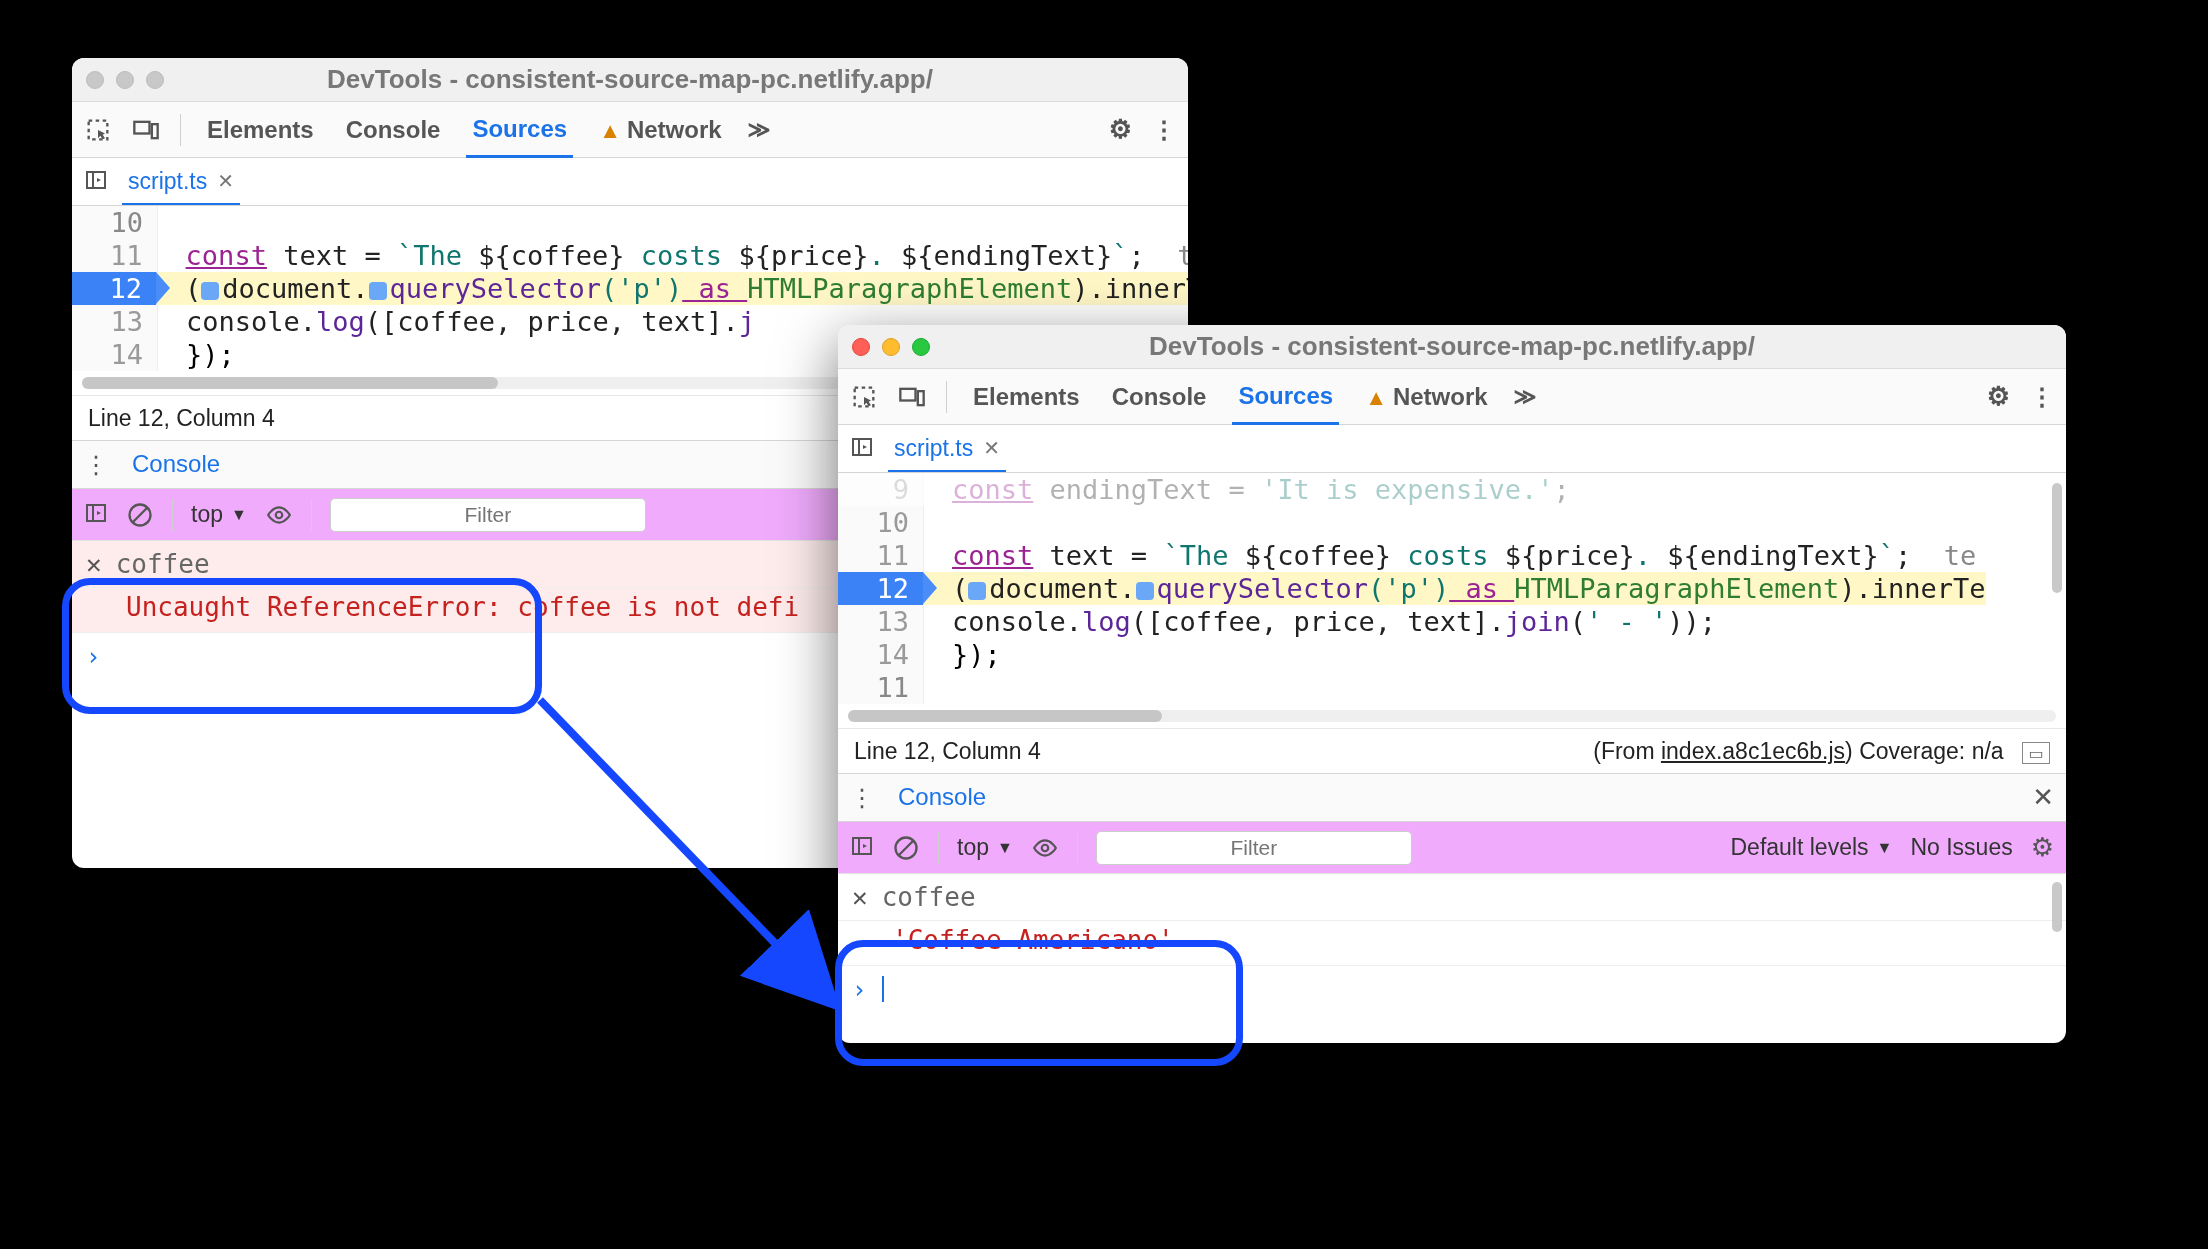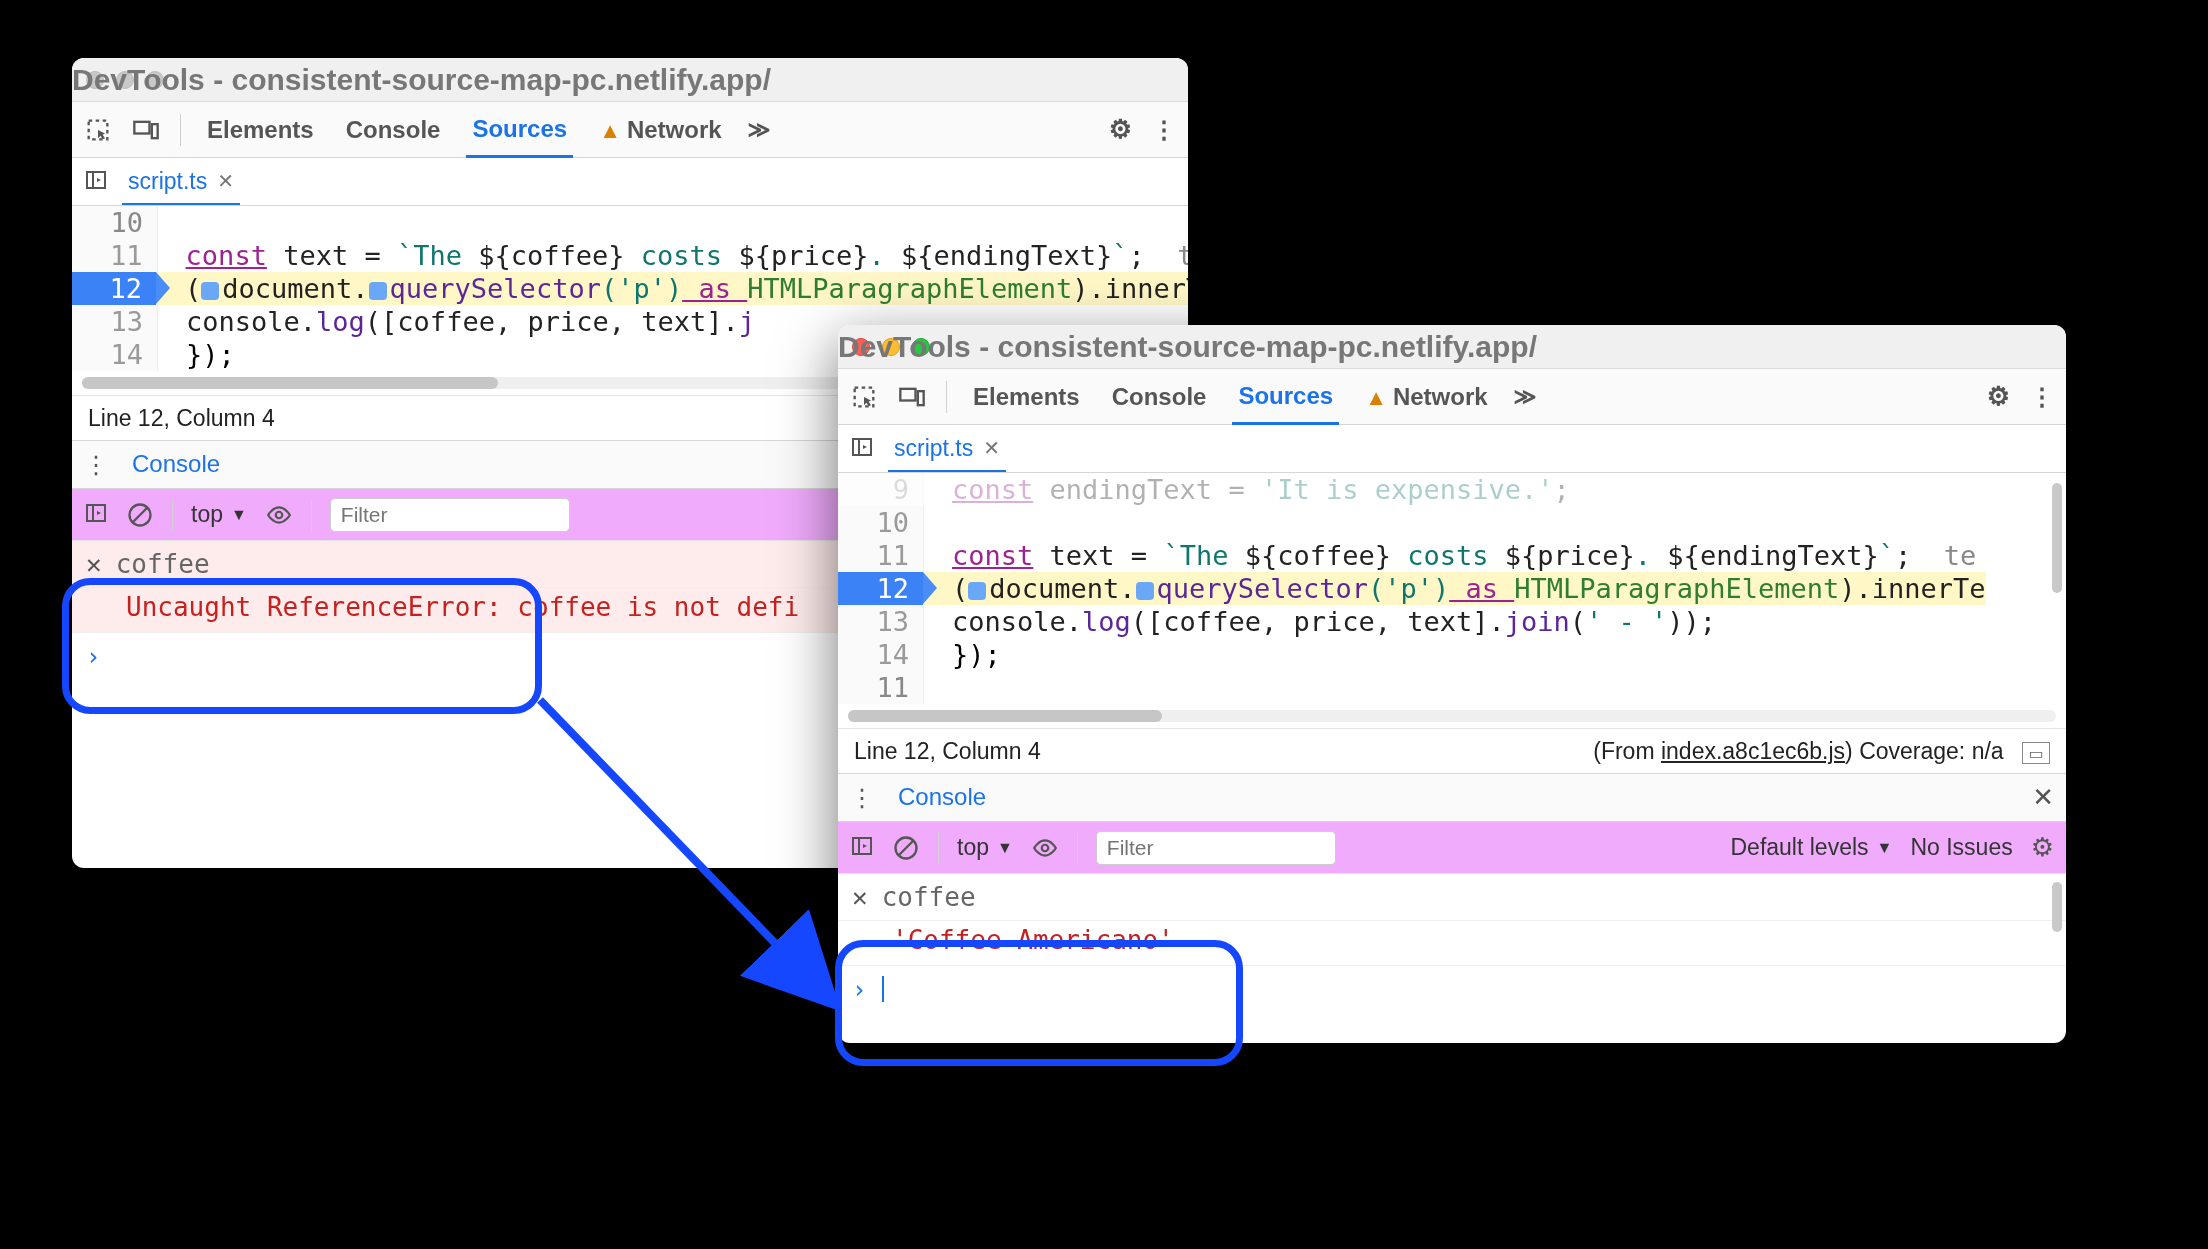--- a/index.html
+++ b/index.html
@@ -34,22 +34,22 @@
     border-bottom: 1px solid #dcdcdc;
     position: relative;
   }
   .traffic { display:flex; gap:12px; align-items:center; }
   .dot { width:18px; height:18px; border-radius:50%; }
   .dot-grey{ background:#c8c8c8; border:1px solid #bcbcbc;}
   .dot-r{ background:#ff5f57; border:1px solid #e0443d;}
   .dot-y{ background:#febc2e; border:1px solid #dba024;}
   .dot-g{ background:#28c840; border:1px solid #1aaa33;}
   .title {
-    position:absolute; left:0; right:0; text-align:left;
-    font-size:30px; color:#777; font-weight:600;
+    position:absolute; left:0; right:0; text-align:center;
+    font-size:26px; color:#777; font-weight:600;
     pointer-events:none;
   }
 
   
   .tabbar {
     display:flex; align-items:center; height:56px;
     border-bottom:1px solid #d6d6d6; background:#fafafa;
     padding:0 12px; gap:20px;font-weight:bold;
   }
   .ico { width:28px; height:28px; display:flex; align-items:center; justify-content:center; color:#555; }
@@ -142,22 +142,22 @@
 
   
   .con-tb {
     display:flex; align-items:center; gap:18px; height:52px;
     padding:0 12px; border-bottom:1px solid #e3e3e3; background:#f0abfc;
   }
   .dd { display:flex; align-items:center; gap:8px; color:#333; font-size:23px;}
   .dd .caret{ font-size:16px;}
   .eye svg{width:26px;height:26px;}
   .filter {
-    width:240px; height:34px; border:1px solid #ccc; border-radius:5px;
-    font-size:21px; padding:2px 10px; color:#888; background:#fff;
+    width:316px; height:34px; border:1px solid #ccc; border-radius:5px;
+    font-size:21px; padding:2px 10px; color:#888; background:#fff;text-align:center;
   }
   .lvl, .issues { font-size:23px; color:#333;}
   .con-tb .spacer{flex:1;}
 
   
   .console { flex:1; overflow:hidden; font-family: ui-monospace,Menlo,Consolas,monospace; font-size:26px;}
   .con-row {
     display:flex; align-items:flex-start; padding:8px 14px 8px 14px;
     border-bottom:1px solid #eee; gap:14px;
   }

